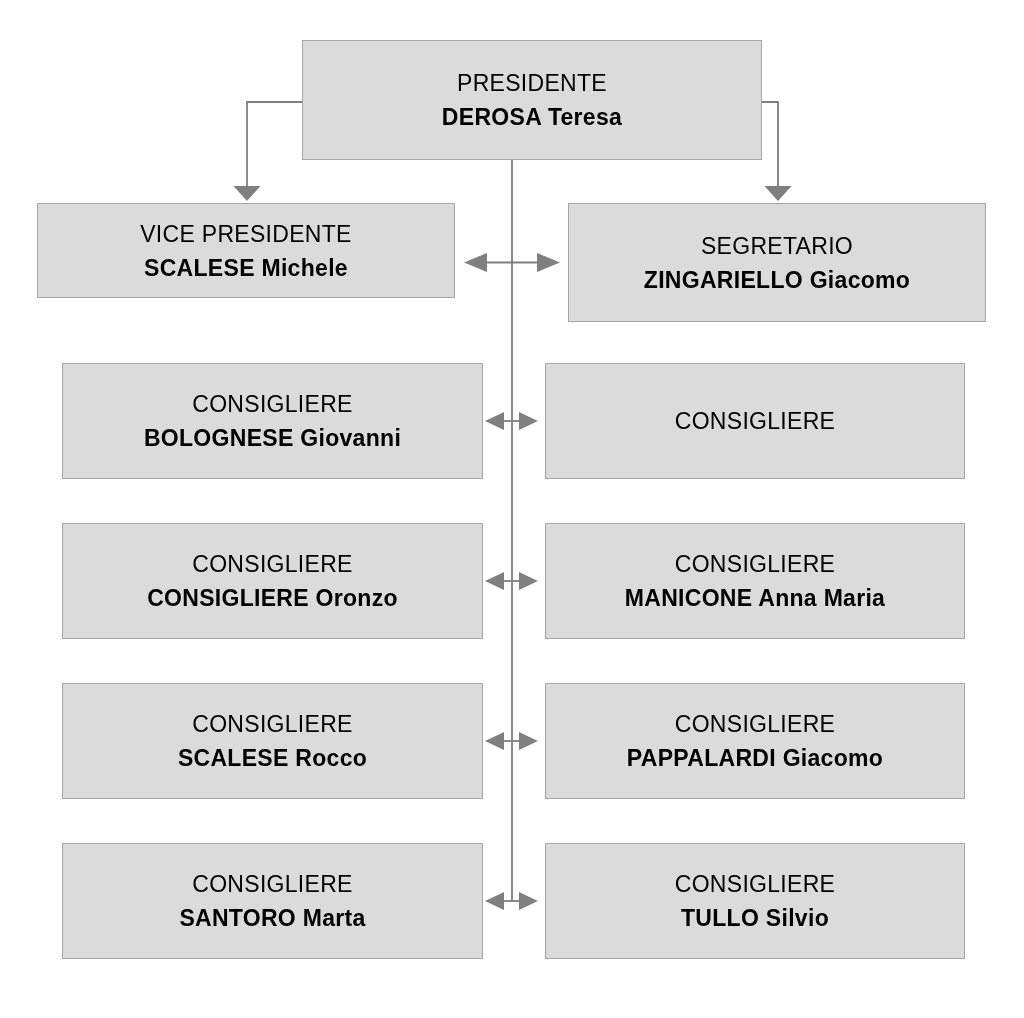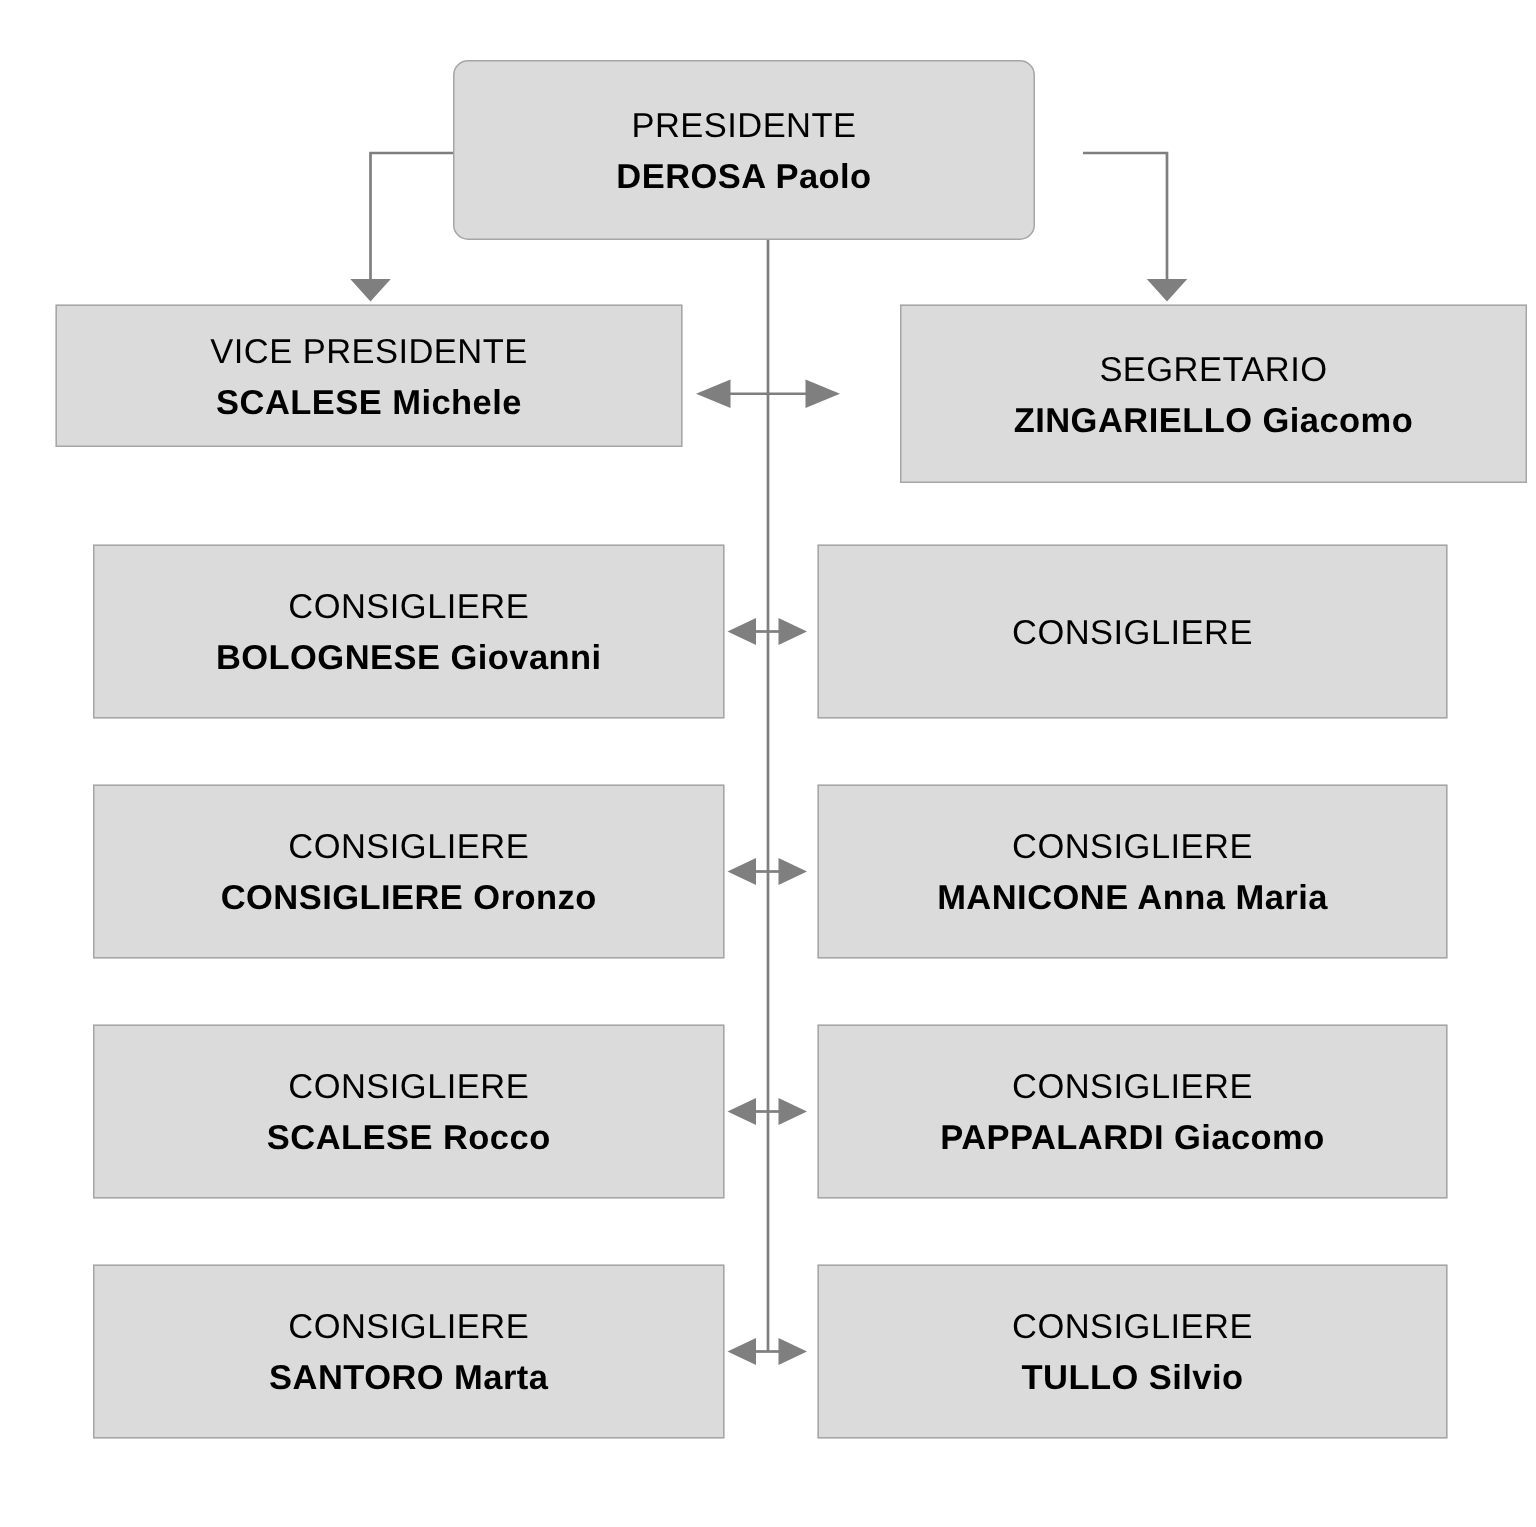--- a/index.html
+++ b/index.html
@@ -68,31 +68,31 @@
 
     <line x1="503" y1="741" x2="520" y2="741" stroke="#7f7f7f"></line>
     <polygon points="504,732 504,750 485,741" fill="#7f7f7f"></polygon>
     <polygon points="519,732 519,750 538,741" fill="#7f7f7f"></polygon>
 
     <line x1="503" y1="901" x2="520" y2="901" stroke="#7f7f7f"></line>
     <polygon points="504,892 504,910 485,901" fill="#7f7f7f"></polygon>
     <polygon points="519,892 519,910 538,901" fill="#7f7f7f"></polygon>
   </svg>
 
-  <div class="node" style="left:302px; top:40px; width:388px; height:120px;border-radius:10px;">
+  <div class="node" style="left:302px; top:40px; width:460px; height:120px;">
     <div class="role">PRESIDENTE</div>
-    <div class="person">DEROSA Paolo</div>
+    <div class="person">DEROSA Teresa</div>
   </div>
 
   <div class="node" style="left:37px; top:203px; width:418px; height:95px;">
     <div class="role">VICE PRESIDENTE</div>
     <div class="person">SCALESE Michele</div>
   </div>
 
-  <div class="node" style="left:568px; top:203px; width:418px; height:119px;margin-left:32px;">
+  <div class="node" style="left:568px; top:203px; width:418px; height:119px;">
     <div class="role">SEGRETARIO</div>
     <div class="person">ZINGARIELLO Giacomo</div>
   </div>
 
   <div class="node" style="left:62px; top:363px; width:421px; height:116px;">
     <div class="role">CONSIGLIERE</div>
     <div class="person">BOLOGNESE Giovanni</div>
   </div>
   <div class="node" style="left:545px; top:363px; width:420px; height:116px;">
     <div class="role">CONSIGLIERE</div>

